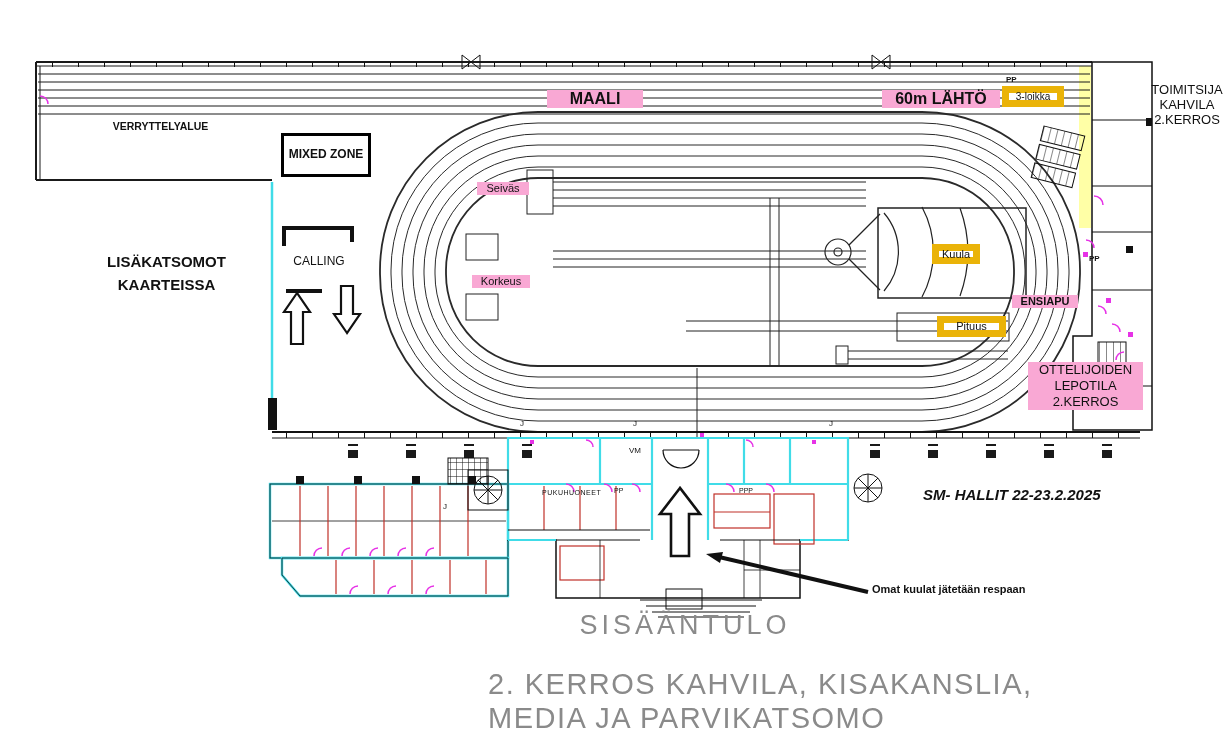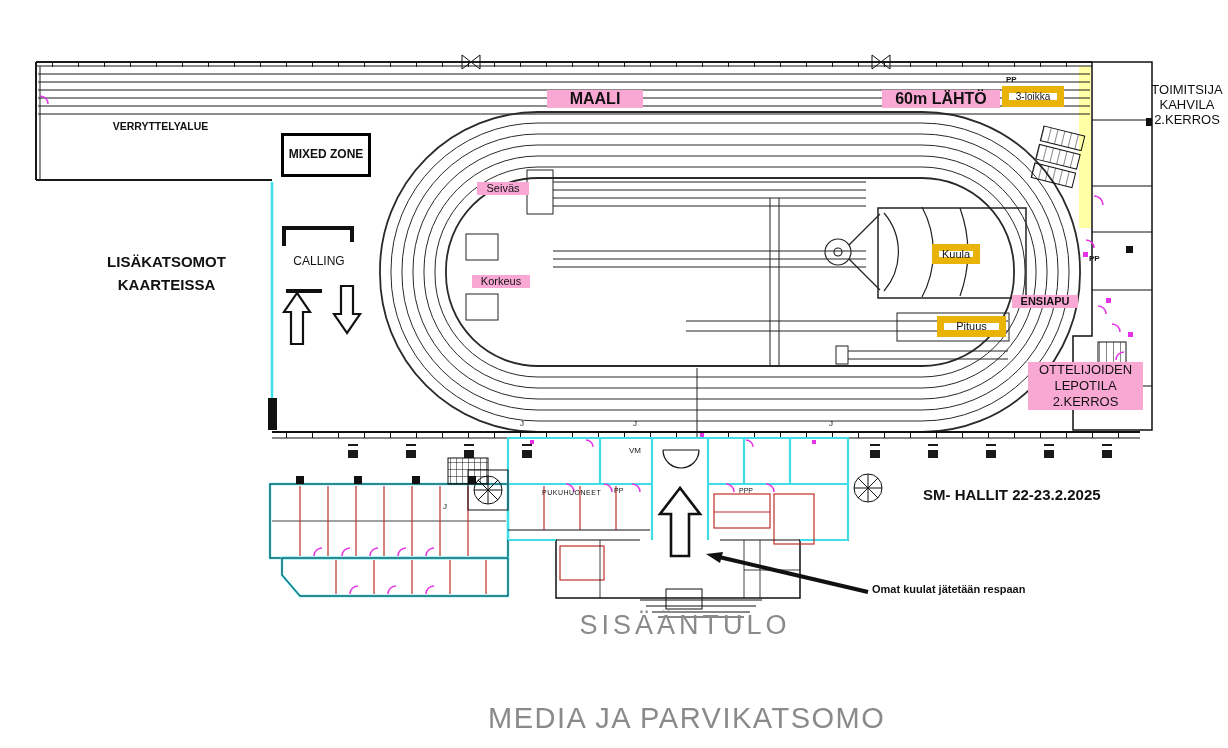--- a/index.html
+++ b/index.html
@@ -326,35 +326,36 @@
 <div class="lbl b c bg" style="left:1012px;top:295px;width:66px;font-size:11px;">ENSIAPU</div>
 
 <div class="lbl c bg" style="left:1028px;top:362px;width:115px;font-size:13px;line-height:16px;">
   <div>OTTELIJOIDEN</div>
   <div>LEPOTILA</div>
   <div>2.KERROS</div>
 </div>
 
 <div class="lbl b" style="left:1089px;top:254px;font-size:8px;">PP</div>
 
-<div class="lbl b" style="left:923px;top:486px;font-size:15px;">SM- HALLIT 22-23.2.2025</div>
+<div class="lbl b" style="left:923px;top:486px;font-size:15px;font-style:italic;">SM- HALLIT 22-23.2.2025</div>
 
 <div class="lbl" style="left:542px;top:489px;font-size:7px;letter-spacing:0.5px;">PUKUHUONEET</div>
 
 <div class="lbl" style="left:629px;top:446px;font-size:8px;">VM</div>
 
 <div class="lbl" style="left:614px;top:487px;font-size:7px;">PP</div>
 
 <div class="lbl" style="left:739px;top:487px;font-size:7px;">PPP</div>
 
 <div class="lbl" style="left:520px;top:419px;font-size:8px;">J</div>
 <div class="lbl" style="left:633px;top:419px;font-size:8px;">J</div>
 <div class="lbl" style="left:829px;top:419px;font-size:8px;">J</div>
 <div class="lbl" style="left:443px;top:502px;font-size:8px;">J</div>
 
 <div class="lbl b" style="left:872px;top:583px;font-size:11px;">Omat kuulat jätetään respaan</div>
 
 <div class="lbl c grayTxt" style="left:557px;top:610px;width:256px;font-size:27px;letter-spacing:4px;">SISÄÄNTULO</div>
 
+<div class="lbl c grayTxt" style="left:488px;top:668px;width:504px;font-size:29px;letter-spacing:1.5px;">2. KERROS KAHVILA, KISAKANSLIA,</div>
 
 <div class="lbl c grayTxt" style="left:488px;top:702px;width:368px;font-size:29px;letter-spacing:1.5px;">MEDIA JA PARVIKATSOMO</div>
 
 </div>
 
 </body></html>

